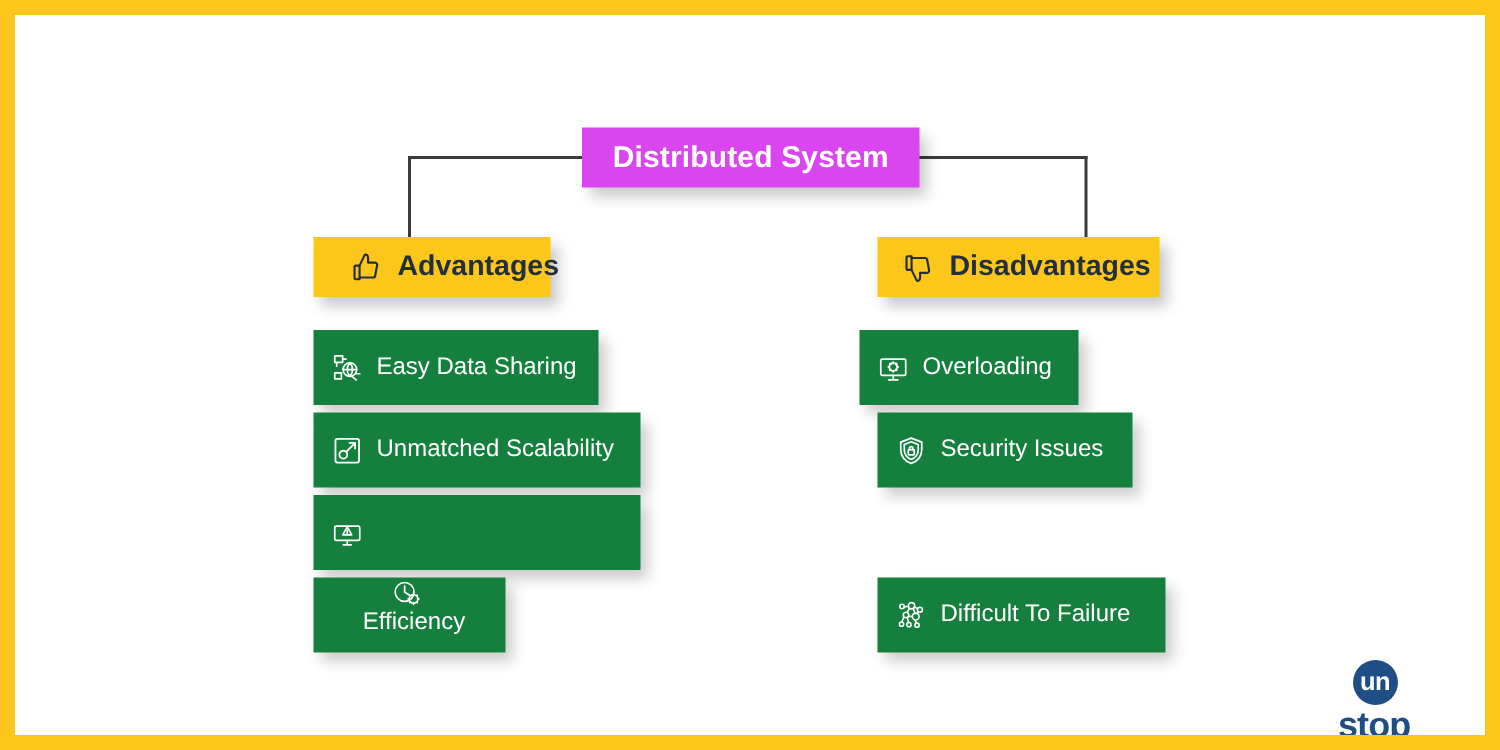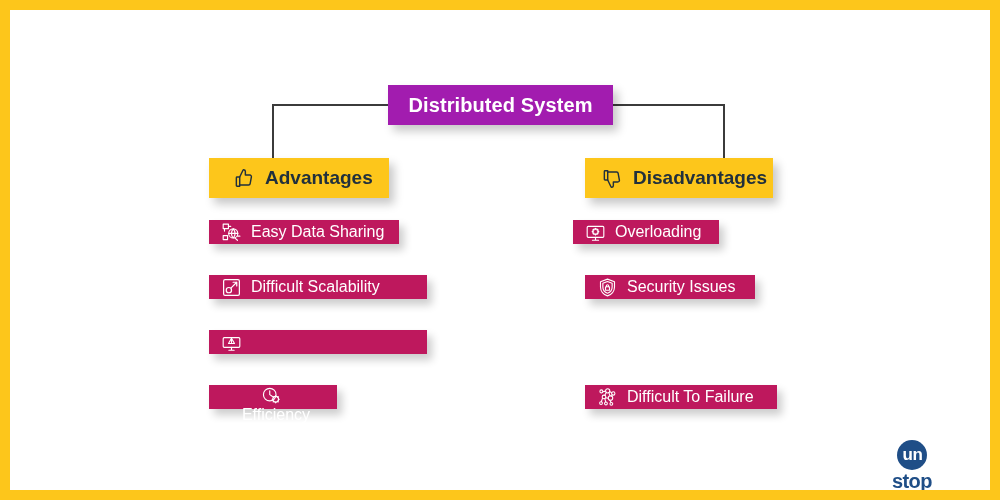--- a/index.html
+++ b/index.html
@@ -44,21 +44,21 @@
     z-index: 1;
   }
 
   
   #root-node {
     position: absolute;
     left: 388px;
     top: 85px;
     width: 225px;
     height: 40px;
-    background: #a21caf;
+    background: #d946ef;
     box-shadow: 5px 6px 9px rgba(0,0,0,0.22);
     display: flex;
     align-items: center;
     justify-content: center;
     z-index: 10;
   }
   #root-node .root-label {
     color: #ffffff;
     font-size: 20px;
     font-weight: bold;
@@ -79,28 +79,28 @@
     box-sizing: border-box;
     z-index: 10;
   }
   .branch-header .bh-label {
     color: #21303c;
     font-size: 19px;
     font-weight: bold;
     white-space: nowrap;
     margin-left: 9px;
   }
-  #branch-advantages { left: 209px; top: 158px; width: 180px; padding-left: 24px; }
+  #branch-advantages { left: 209px; top: 158px; width: 158px; padding-left: 24px; }
   #branch-disadvantages { left: 585px; top: 158px; width: 188px; padding-left: 16px; }
 
   
   .leaf {
     position: absolute;
-    height: 24px;
-    background: #be185d;
+    height: 50px;
+    background: #15803d;
     box-shadow: 5px 6px 9px rgba(0,0,0,0.20);
     display: flex;
     align-items: center;
     padding-left: 12px;
     padding-right: 15px;
     box-sizing: border-box;
     z-index: 8;
   }
   .leaf .leaf-label {
     color: #ffffff;
@@ -134,21 +134,21 @@
     color: #ffffff;
     font-size: 17px;
     font-weight: bold;
     display: flex;
     align-items: center;
     justify-content: center;
     letter-spacing: -0.5px;
   }
   #logo .logo-word {
     color: #1F4E87;
-    font-size: 20px;
+    font-size: 24px;
     font-weight: bold;
     margin-left: -1px;
     letter-spacing: -0.6px;
   }
 </style>
 </head>
 <body>
 
 <div id="canvas">
 
@@ -196,21 +196,21 @@
   </div>
 
   <div class="leaf" style="left:209px; top:275px; width:218px;">
     <span class="ico">
       <svg width="21" height="21" viewBox="0 0 24 24" fill="none" stroke="#ffffff" stroke-width="1.4" stroke-linecap="round" stroke-linejoin="round">
         <rect x="3" y="3" width="18" height="18" rx="1.6"></rect>
         <path d="M18 6l-6.4 6.4M18 6v4.2M18 6h-4.2"></path>
         <circle cx="9" cy="15" r="3"></circle>
       </svg>
     </span>
-    <span class="leaf-label">Difficult Scalability</span>
+    <span class="leaf-label">Unmatched Scalability</span>
   </div>
 
   <div class="leaf" style="left:209px; top:330px; width:218px;">
     <span class="ico">
       <svg width="21" height="21" viewBox="0 0 24 24" fill="none" stroke="#ffffff" stroke-width="1.3" stroke-linecap="round" stroke-linejoin="round">
         <rect x="2.5" y="6.5" width="19" height="11" rx="1.2"></rect>
         <path d="M9 20.8h6M12 17.5v3.3"></path>
         <path d="M12 7.2l3.4 6H8.6l3.4-6z"></path>
         <path d="M12 9.6v1.8M12 12.4v.1"></path>
       </svg>

